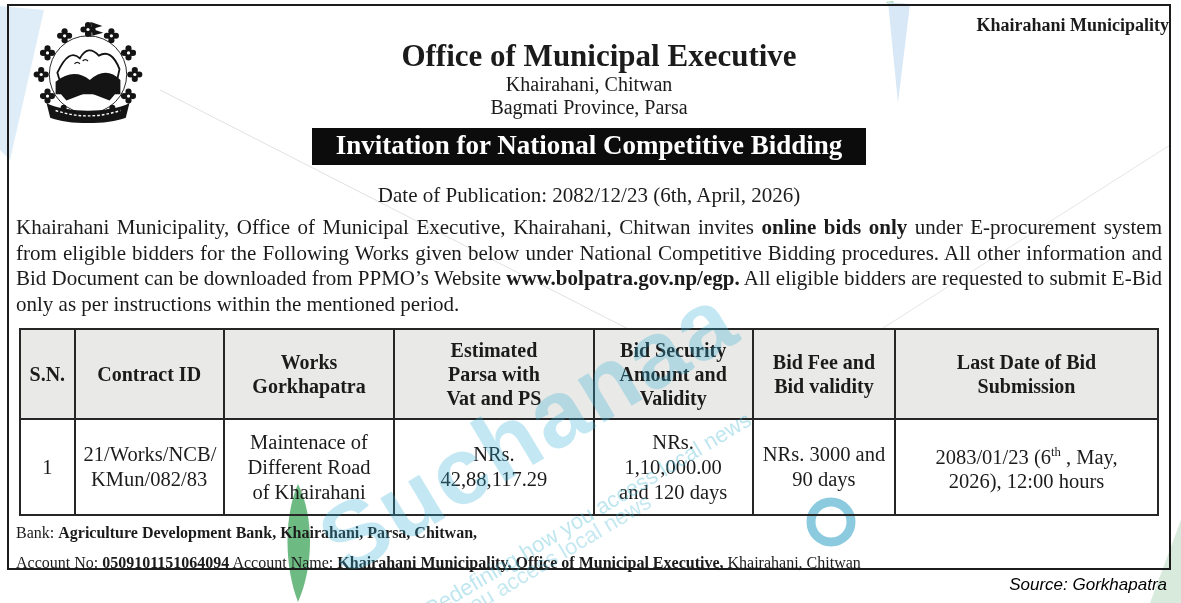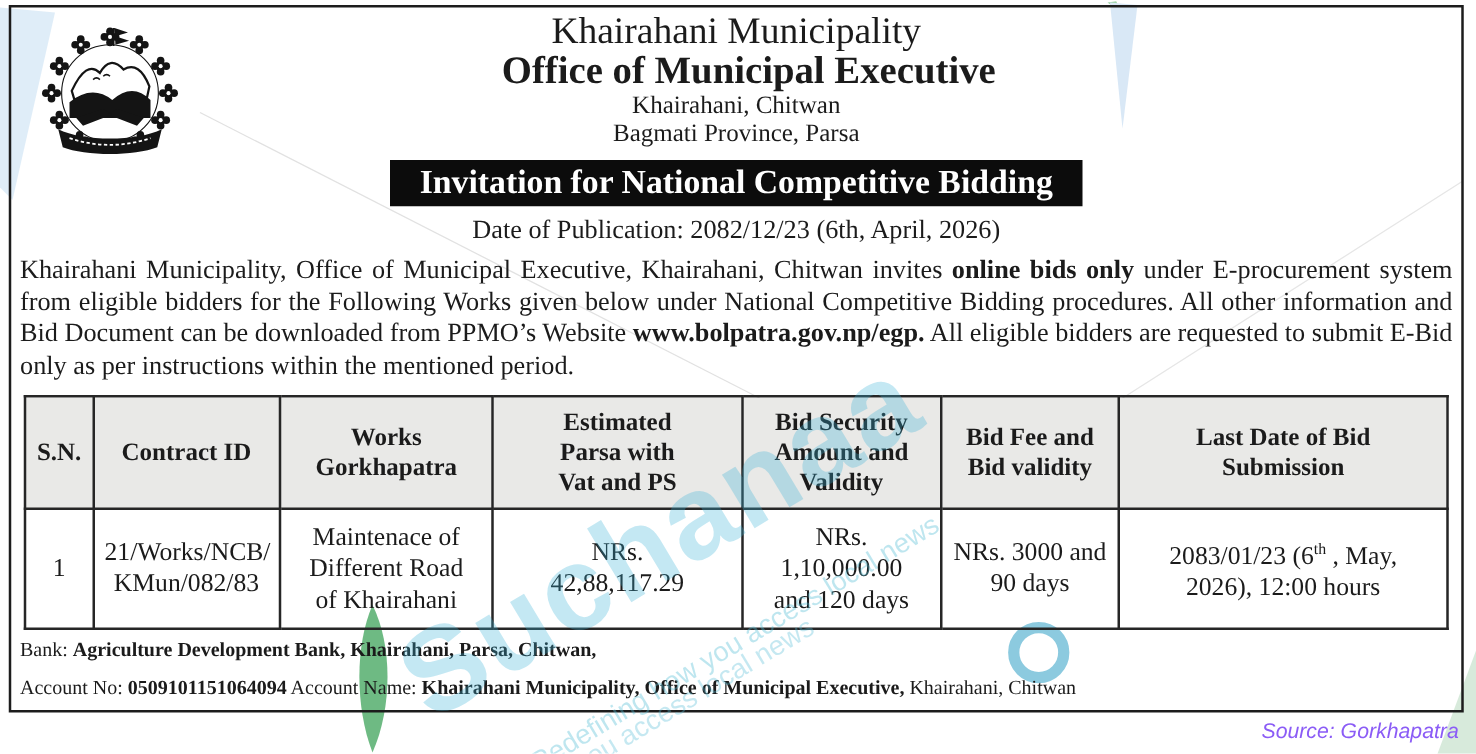--- a/index.html
+++ b/index.html
@@ -16,29 +16,29 @@
   #wm-under{position:absolute;left:0;top:0;z-index:0;pointer-events:none;}
   #wm-over{position:absolute;left:0;top:0;z-index:3;pointer-events:none;}
 
   
   .paper{
     position:absolute;left:7px;top:4px;width:1160px;height:562px;
     border:2px solid #1c1c1c;background:transparent;z-index:1;
   }
   .head{position:relative;text-align:center;}
   .logo{position:absolute;left:16px;top:4px;}
-  .t-muni{font-size:30px;font-weight:normal;line-height:28px;margin-top:5px;}
+  .t-muni{font-size:18px;font-weight:bold;line-height:28px;margin-top:5px;text-align:right;}
   .t-office{font-size:31px;font-weight:bold;line-height:34px;margin-left:20px;}
   .t-addr{font-size:20px;line-height:23px;}
   .banner-wrap{text-align:center;margin-top:9px;}
   .banner{
     display:inline-block;background:#0c0c0c;color:#ffffff;
     font-size:27px;font-weight:bold;line-height:31px;padding:2px 24px 4px 24px;
   }
-  .pubdate{text-align:center;font-size:21px;line-height:24px;margin-top:6px;}
+  .pubdate{text-align:center;font-size:21px;line-height:24px;margin-top:18px;}
   .intro{
     margin:8px 7px 11px 7px;font-size:21px;line-height:25.5px;
     text-align:justify;
   }
   
   table.tender{
     border-collapse:collapse;margin:10px auto 0 auto;width:1140px;
     table-layout:fixed;
   }
   table.tender th,table.tender td{
@@ -51,21 +51,21 @@
   }
   table.tender td{
     font-size:20.5px;line-height:25px;height:86px;text-align:center;
   }
   td.al{text-align:left;}
   
   .bankline{margin:5px 7px 0 7px;font-size:16px;line-height:24.5px;}
   .source{
     position:absolute;right:14px;top:575px;z-index:2;
     font-family:"Liberation Sans", sans-serif;font-style:italic;
-    font-size:17px;color:#8b5cf6;
+    font-size:17px;color:#000000;
   }
 </style>
 </head>
 <body>
 
 <svg id="wm-under" width="1181" height="603" viewBox="0 0 1181 603">
   <polygon points="0,6 44,10 10,160 0,150" fill="#dcebf7" opacity="0.9"></polygon>
   <polygon points="886,2 897,10 893,1" fill="#9fd3a8"></polygon>
   <polygon points="888,2 910,4 898,103" fill="#d9e8f6"></polygon>
   <line x1="160" y1="90" x2="640" y2="335" stroke="#c9c9c9" stroke-width="1" opacity="0.55"></line>

